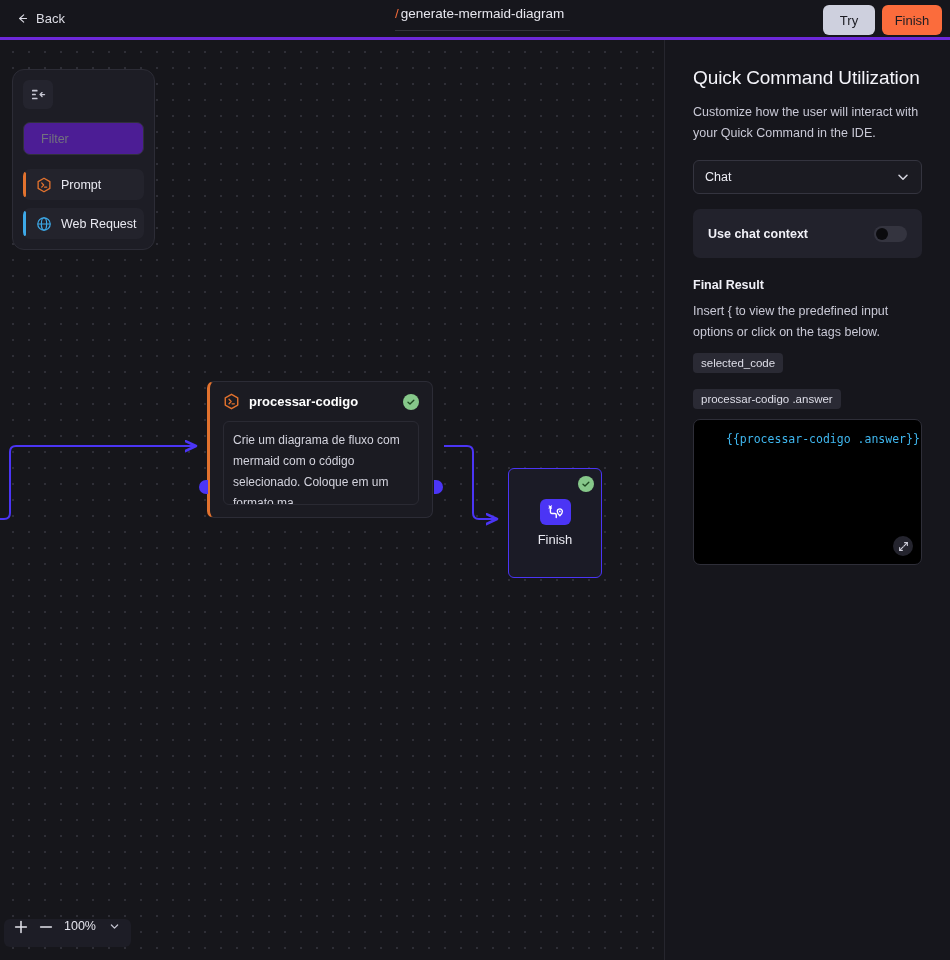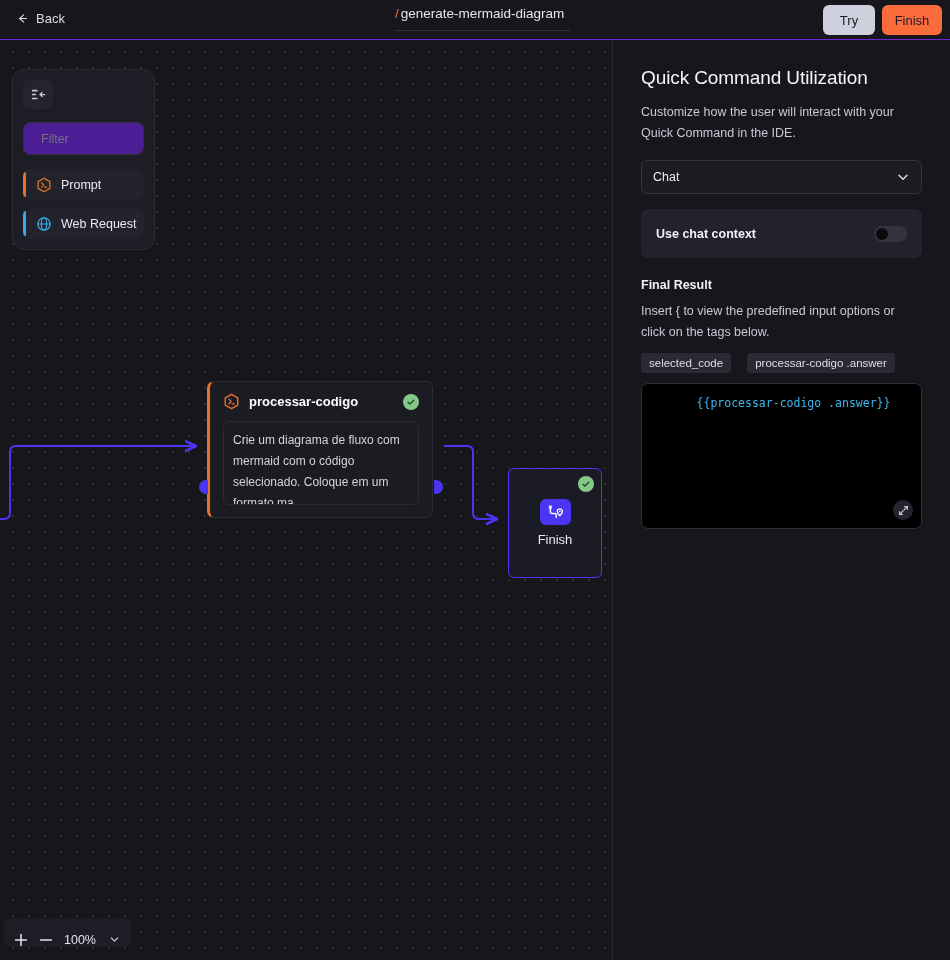--- a/index.html
+++ b/index.html
@@ -18,21 +18,21 @@
     height: 960px;
     background: #16161c;
   }
 
   
   .topbar {
     position: absolute;
     top: 0; left: 0;
     width: 950px; height: 40px;
     background: #16161c;
-    border-bottom: 1px solid #6d28d9;
+    border-bottom: 3px solid #6d28d9;
     z-index: 30;
   }
   .back-btn {
     position: absolute;
     left: 8px; top: 8px;
     display: flex; align-items: center; gap: 7px;
     padding: 3px 8px;
     border-radius: 5px;
     cursor: pointer;
   }
@@ -246,21 +246,21 @@
   .finish-label {
     font-size: 13px;
     color: #e9e9f1;
   }
 
   
   .zoom-bar {
     position: absolute;
     left: 4px; bottom: 13px;
     height: 28px;
-    display: flex; align-items: flex-end;
+    display: flex; align-items: flex-start;
     background: #1d1d26;
     border-radius: 6px;
     padding: 0 9px;
     gap: 10px;
     z-index: 14;
   }
   .zoom-btn {
     background: transparent; border: none;
     color: #e4e4ec;
     cursor: pointer;
@@ -272,21 +272,21 @@
     font-size: 12.5px;
     color: #e4e4ec;
     min-width: 34px;
     text-align: center;
   }
 
   
   .panel {
     position: absolute;
     top: 40px; right: 0;
-    width: 338px; height: 920px;
+    width: 286px; height: 920px;
     background: #16161c;
     border-left: 1px solid #26262e;
     z-index: 20;
   }
   .panel-scroll {
     position: absolute;
     top: 0; left: 0; right: 0; bottom: 62px;
     padding: 25px 28px 0 28px;
     overflow: hidden;
   }

